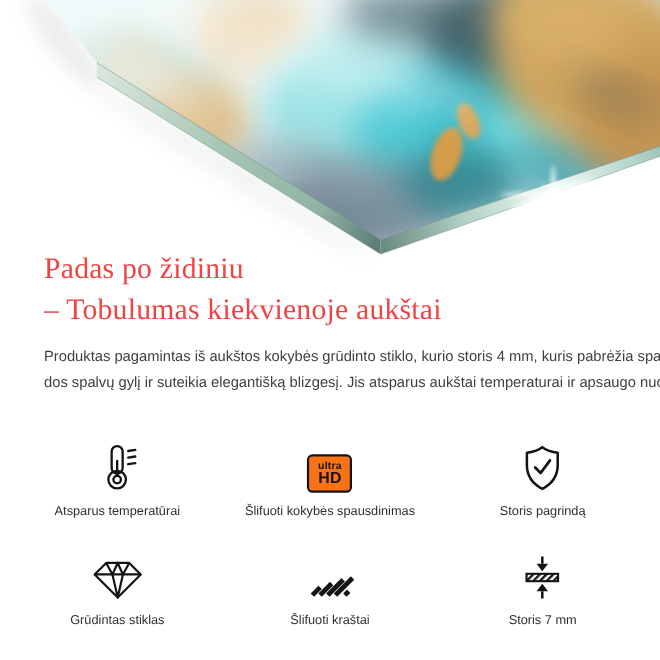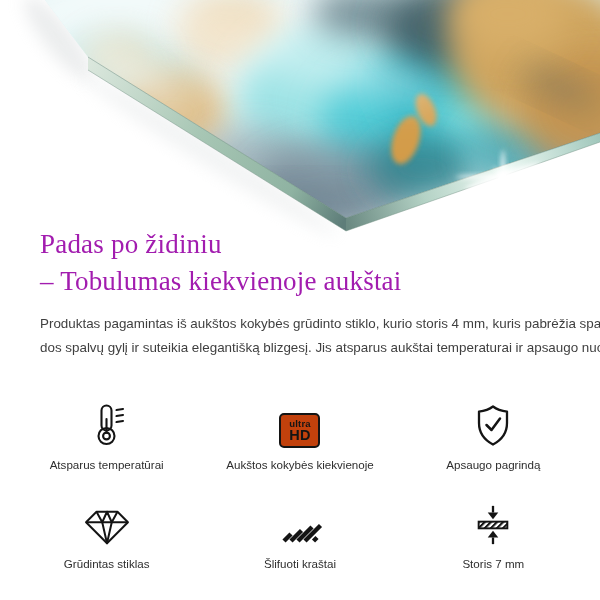--- a/index.html
+++ b/index.html
@@ -10,42 +10,42 @@
     color:#404040;
   }
   
   .hero{position:absolute;left:0;top:0;width:600px;height:248px;}
   .hero svg{display:block;}
   
   .heading{
     position:absolute;left:40px;top:226px;
     font-family:"Liberation Serif", serif;
     font-size:27px;line-height:37px;font-weight:400;
-    color:#a21caf;letter-spacing:.2px;
+    color:#ef4444;letter-spacing:.2px;
   }
   .heading span{display:block;}
   
   .desc{
     position:absolute;left:40px;top:312px;width:545px;
     font-size:13.4px;line-height:24.3px;color:#3f3f3f;
   }
   .desc div{white-space:nowrap;}
   
   .features{
     position:absolute;left:10px;top:399px;width:580px;
     display:grid;grid-template-columns:repeat(3,1fr);
     row-gap:27px;
   }
   .feature{display:flex;flex-direction:column;align-items:center;}
   .icon-box{height:49px;display:flex;align-items:flex-end;justify-content:center;}
   .feature-label{margin-top:10px;font-size:11.6px;color:#2e2e2e;line-height:13px;}
   .uhd{
     width:37px;height:31px;border:2.5px solid #141414;border-radius:5px;
     display:flex;flex-direction:column;align-items:center;justify-content:center;
-    color:#141414;background:#c2410c;
+    color:#141414;background:#f97316;
   }
   .uhd .u{font-size:9.5px;font-weight:700;line-height:9px;letter-spacing:.2px;}
   .uhd .h{font-size:14.5px;font-weight:800;line-height:14px;letter-spacing:.2px;}
 </style>
 </head>
 <body>
 
 <div class="hero">
   <svg width="600" height="248" viewBox="0 0 600 248">
     <defs>
@@ -153,31 +153,31 @@
     <span class="feature-label">Atsparus temperatūrai</span>
   </div>
 
   <div class="feature">
     <div class="icon-box">
       <div class="uhd">
         <span class="u">ultra</span>
         <span class="h">HD</span>
       </div>
     </div>
-    <span class="feature-label">Aukštos kokybės kiekvienoje</span>
+    <span class="feature-label">Šlifuoti kokybės spausdinimas</span>
   </div>
 
   <div class="feature">
     <div class="icon-box">
       <svg width="44" height="45" viewBox="0 0 44 45">
         <path d="M22 3.5 C26 6.5 31 8 36 8.6 V20 C36 29.6 30.5 37 22 41.5 C13.5 37 8 29.6 8 20 V8.6 C13 8 18 6.5 22 3.5 Z" fill="none" stroke="#141414" stroke-width="2.3" stroke-linejoin="round"></path>
         <path d="M15.5 22 L20.5 27 L29 15.5" fill="none" stroke="#141414" stroke-width="2.5" stroke-linecap="round" stroke-linejoin="round"></path>
       </svg>
     </div>
-    <span class="feature-label">Apsaugo pagrindą</span>
+    <span class="feature-label">Storis pagrindą</span>
   </div>
 
   <div class="feature">
     <div class="icon-box">
       <svg width="52" height="40" viewBox="0 0 52 42">
         <g fill="none" stroke="#141414" stroke-width="2.1" stroke-linejoin="round">
           <path d="M15 5 H37 L48 16 L26 38 L4 16 Z"></path>
           <path d="M4 16 H48"></path>
           <path d="M15 5 L21 16 L26 5 L31 16 L37 5"></path>
           <path d="M21 16 L26 38 L31 16"></path>

